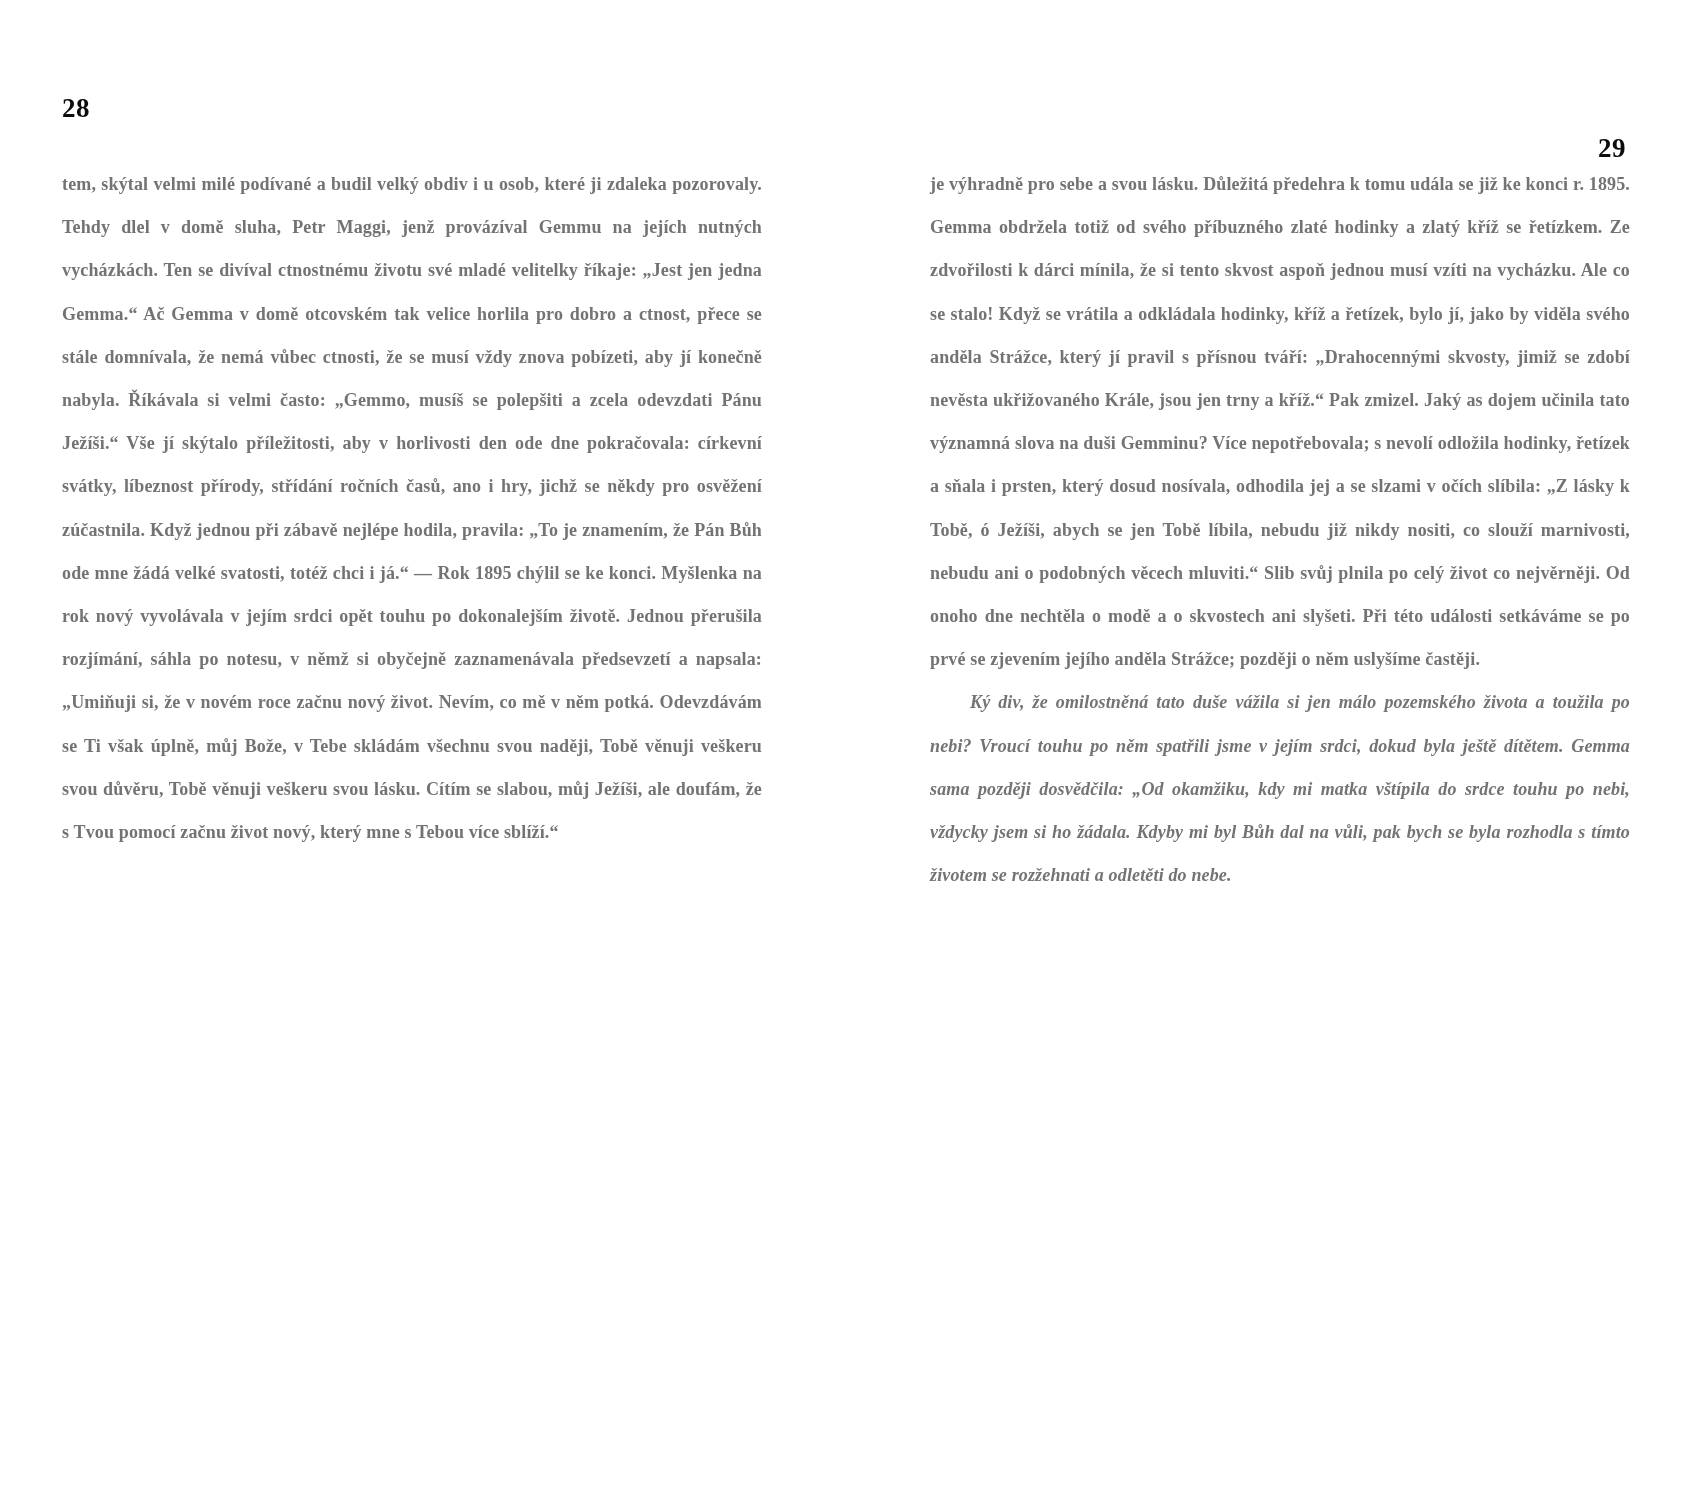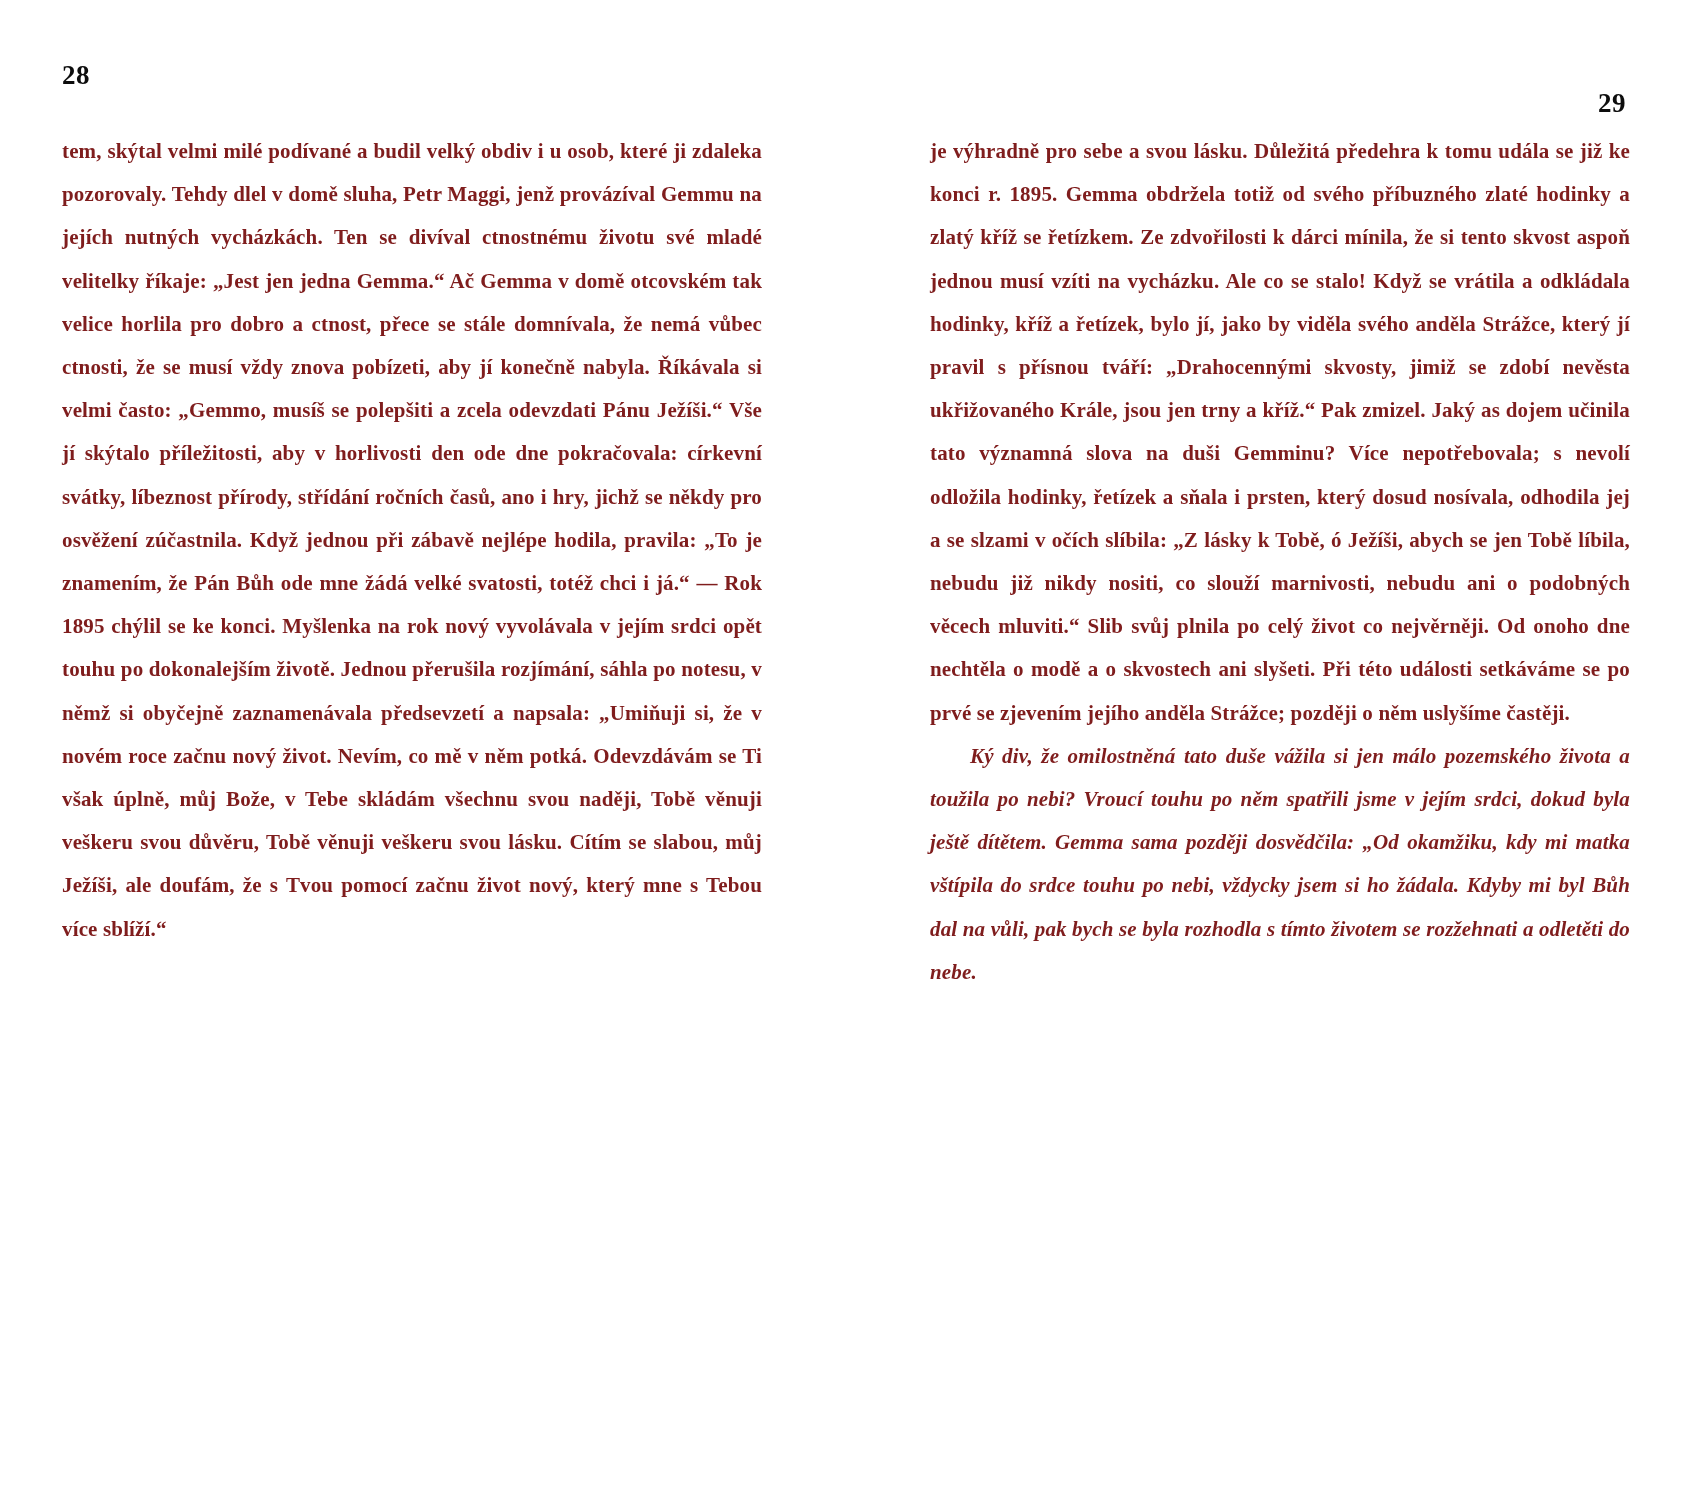--- a/index.html
+++ b/index.html
@@ -12,54 +12,54 @@
     height: 1500px;
     font-family: "Liberation Serif", serif;
     color: #101010;
     overflow: hidden;
   }
   .page {
     position: relative;
     width: 1692px;
     height: 1500px;
     box-sizing: border-box;
-    padding: 60px 62px 40px 62px;
+    padding: 93px 62px 40px 62px;
   }
   .folio-row {
     position: relative;
     height: 54px;
   }
   .folio {
     position: absolute;
     font-family: "Liberation Serif", serif;
     font-weight: bold;
     font-size: 27px;
     color: #0d0d0d;
     letter-spacing: 0.5px;
   }
   .folio-left  { left: 0px;  top: 0px; }
-  .folio-right { right: 4px; top: 28px; text-align: center; }
+  .folio-right { right: 4px; top: 40px; text-align: center; }
 
   .columns {
     display: flex;
     flex-direction: row;
     justify-content: space-between;
     margin-top: 16px;
   }
   .col {
     width: 700px;
   }
   .col p {
     margin: 0 0 0 0;
     text-align: justify;
     text-justify: inter-word;
     font-family: "Liberation Serif", serif;
-    font-size: 21px;
+    font-size: 18px;
     line-height: 43.2px;
-    color: #7f1d1d;
+    color: #737373;
     font-weight: 600;
     letter-spacing: 0.15px;
     -webkit-font-smoothing: none;
   }
   .col p.indent {
     text-indent: 40px;
     font-style: italic;
   }
   .col p + p {
     margin-top: 0;

